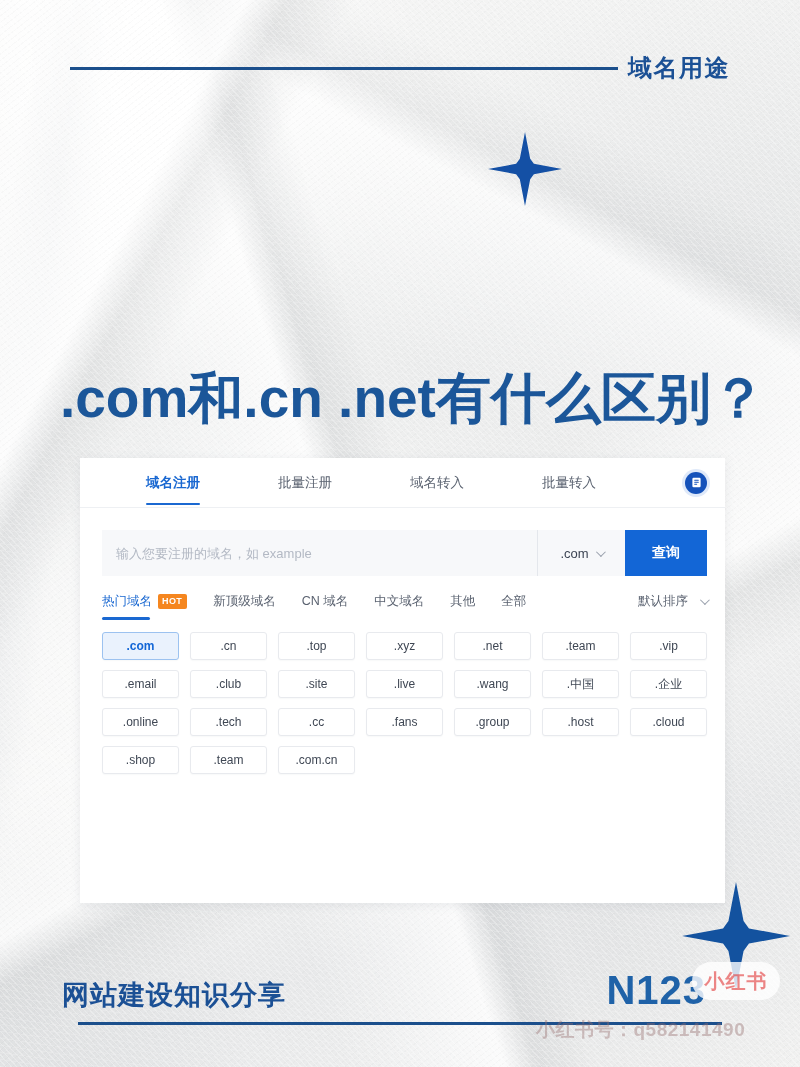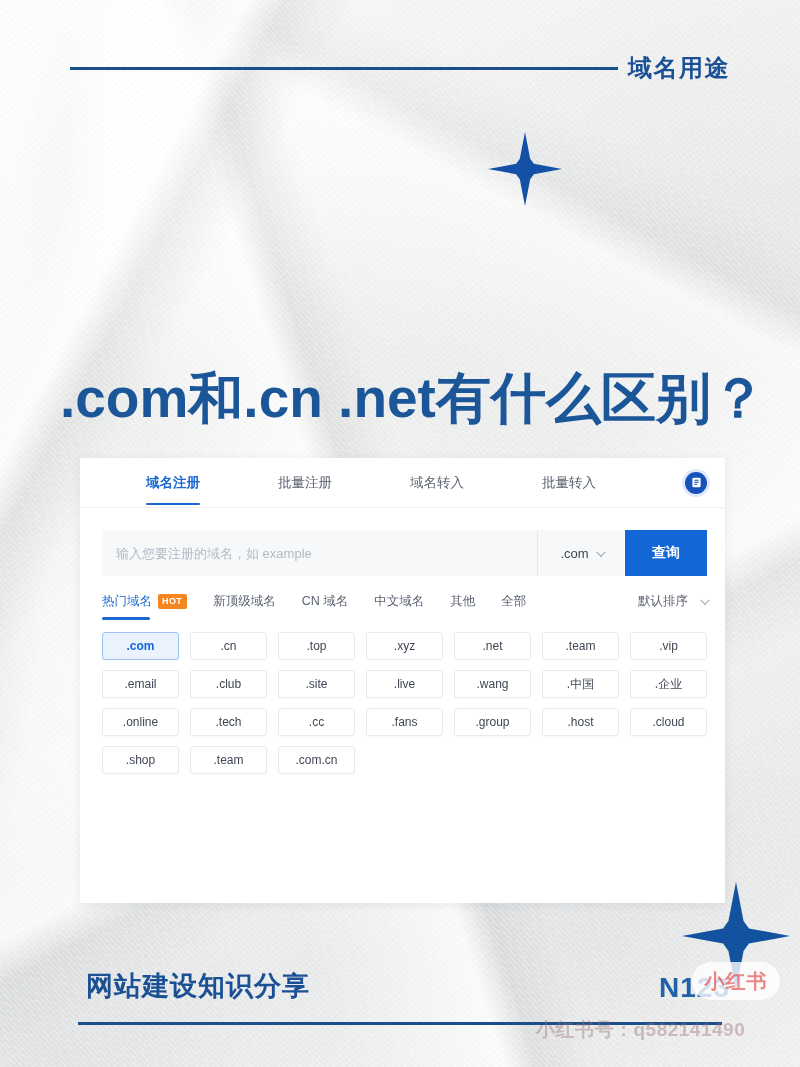--- a/index.html
+++ b/index.html
@@ -286,36 +286,36 @@
   .chip.selected {
     background: #eaf2fd;
     border-color: #9cc2f0;
     color: #1366d6;
     font-weight: 700;
   }
 
   
   .footer {
     position: absolute;
-    left: 86px;
+    left: 62px;
     top: 968px;
     width: 644px;
     display: flex;
     align-items: flex-end;
     justify-content: space-between;
   }
   .footer-left {
     font-size: 27px;
     font-weight: 700;
     color: #1b5095;
     letter-spacing: 1px;
     white-space: nowrap;
   }
   .footer-right {
-    font-size: 28px;
+    font-size: 40px;
     font-weight: 700;
     color: #1f62a8;
     letter-spacing: 1px;
     white-space: nowrap;
   }
   .bottom-rule {
     position: absolute;
     left: 78px;
     top: 1022px;
     width: 644px;

